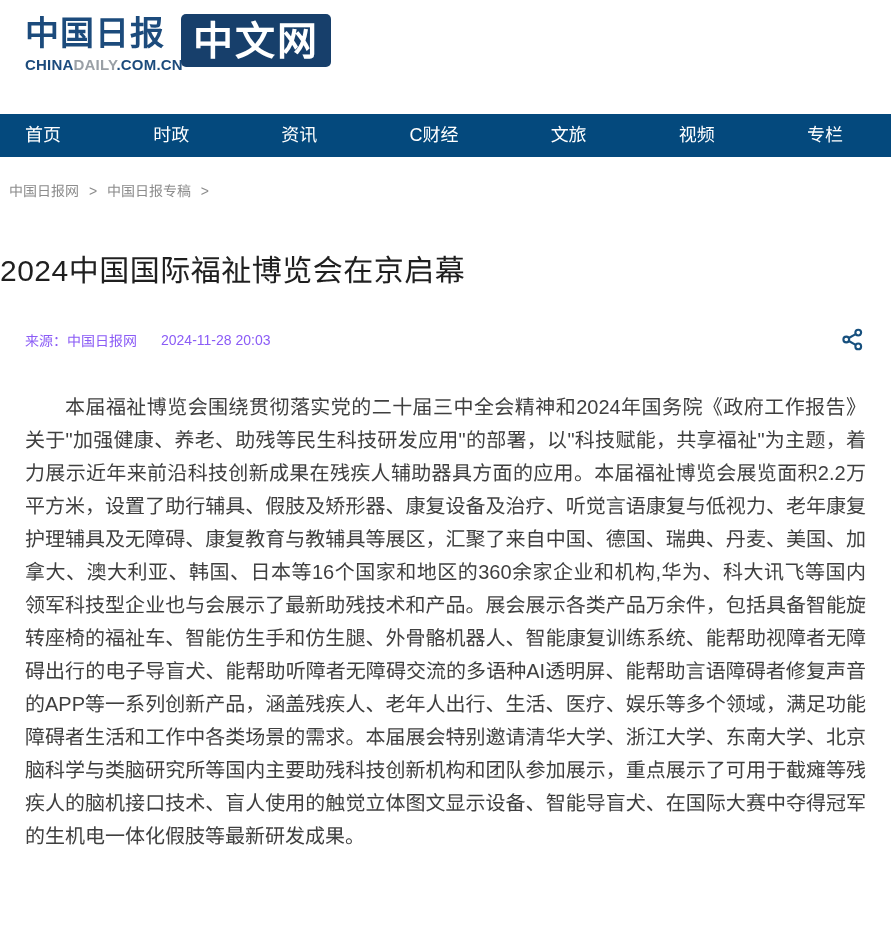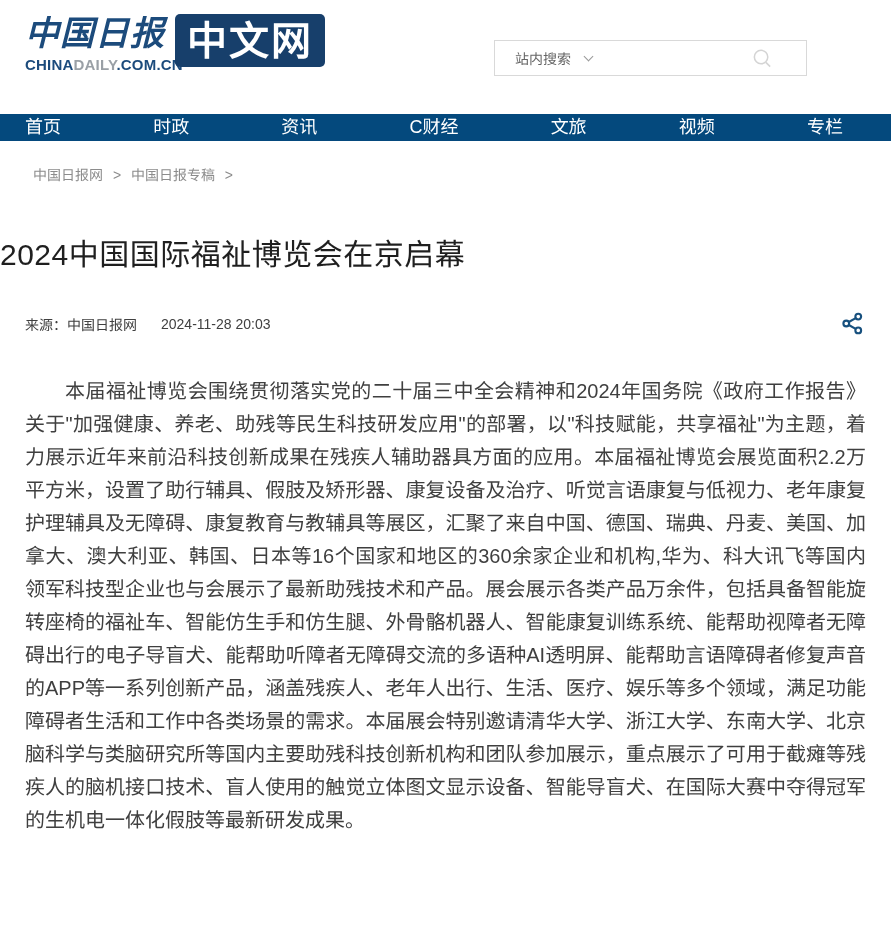--- a/index.html
+++ b/index.html
@@ -13,32 +13,32 @@
     position: relative;
   }
 
   
   .header { position: relative; height: 114px; background: #ffffff; }
 
   .logo { position: absolute; left: 25px; top: 14px; display: flex; align-items: flex-start; cursor: pointer; }
   .logo-left { width: 148px; }
   .logo-cn {
     font-family: "DejaVu Serif", "Liberation Serif", serif;
-    font-weight: 700; font-style: italic;
+    font-weight: 700; 
     font-size: 34px; line-height: 38px; letter-spacing: 1px;
     color: #1c4b7c; white-space: nowrap;
   }
   .logo-domain {
     font-size: 15px; font-weight: 700; letter-spacing: 0.2px;
     margin-top: 4px; white-space: nowrap;
   }
   .logo-domain .navy { color: #1c4b7c; }
   .logo-domain .gray { color: #9aa0a6; }
   .logo-badge {
-    margin-left: 2px;
+    margin-left: 8px;
     width: 150px; height: 53px; border-radius: 5px;
     background: #173f6b; color: #ffffff;
     font-family: "DejaVu Serif", "Liberation Serif", serif;
     font-weight: 700; font-size: 40px; line-height: 53px;
     text-align: center; letter-spacing: 2px;
   }
 
   .search-box {
     position: absolute; top: 40px; right: 84px;
     width: 313px; height: 36px;
@@ -50,50 +50,50 @@
   .chevron-down {
     display: inline-block; width: 7px; height: 7px; margin-left: 14px; margin-top: -4px;
     border-right: 1.5px solid #999; border-bottom: 1.5px solid #999;
     transform: rotate(45deg);
   }
   .search-spacer { flex: 1; }
   .magnifier { margin-right: 18px; cursor: pointer; display: flex; }
 
   
   .nav {
-    width: 891px; height: 27px; background: #04497d;
+    width: 891px; height: 43px; background: #04497d;
     display: flex; align-items: center; justify-content: space-between;
     padding: 0 48px 0 25px;
     text-align: right;
   }
   .nav-item {
     color: #ffffff; font-size: 18px; line-height: 43px;
     cursor: pointer; white-space: nowrap;
   }
 
   
   .breadcrumb {
-    padding: 23px 33px 0;
+    padding: 23px 9px 0;
     font-size: 14px; color: #8c8c8c;
   }
   .breadcrumb a { color: #8c8c8c; text-decoration: none; cursor: pointer; }
   .breadcrumb .sep { margin: 0 6px; color: #8c8c8c; }
 
   
   .article-title {
     margin-top: 46px;
     text-align: left;
     font-size: 30px; font-weight: 500; color: #1f1f1f;
     letter-spacing: 0.5px;
   }
   .meta-row {
     margin-top: 38px; padding: 0 25px;
     display: flex; align-items: center;
   }
-  .meta-left { display: flex; align-items: center; font-size: 14px; color: #404040; }
+  .meta-left { display: flex; align-items: center; font-size: 14px; color: #8b5cf6; }
   .meta-source { white-space: nowrap; }
   .meta-date { margin-left: 24px; white-space: nowrap; }
   .meta-spacer { flex: 1; }
   .share-btn { cursor: pointer; display: flex; margin-right: 2px; }
 
   .article-body {
     margin-top: 40px; padding: 0 25px;
     font-size: 20px; line-height: 33px; color: #3f3f3f;
     text-align: justify;
   }
@@ -108,33 +108,20 @@
   <div class="logo">
     <div class="logo-left">
       <div class="logo-cn">中国日报</div>
       <div class="logo-domain">
         <span class="navy">CHINA</span><span class="gray">DAILY</span><span class="navy">.COM.CN</span>
       </div>
     </div>
     <div class="logo-badge">中文网</div>
   </div>
 
-  <div class="search-box">
-    <span class="search-cat">
-      <span>站内搜索</span>
-      <span class="chevron-down"></span>
-    </span>
-    <span class="search-spacer"></span>
-    <span class="magnifier">
-      <svg width="23" height="23" viewBox="0 0 24 24" fill="none" stroke="#d4d4d4" stroke-width="1.6">
-        <circle cx="10.5" cy="10.5" r="7"></circle>
-        <line x1="15.5" y1="16" x2="20" y2="20.5"></line>
-      </svg>
-    </span>
-  </div>
 </div>
 
 <div class="nav">
   <span class="nav-item">首页</span>
   <span class="nav-item">时政</span>
   <span class="nav-item">资讯</span>
   <span class="nav-item">C财经</span>
   <span class="nav-item">文旅</span>
   <span class="nav-item">视频</span>
   <span class="nav-item">专栏</span>

